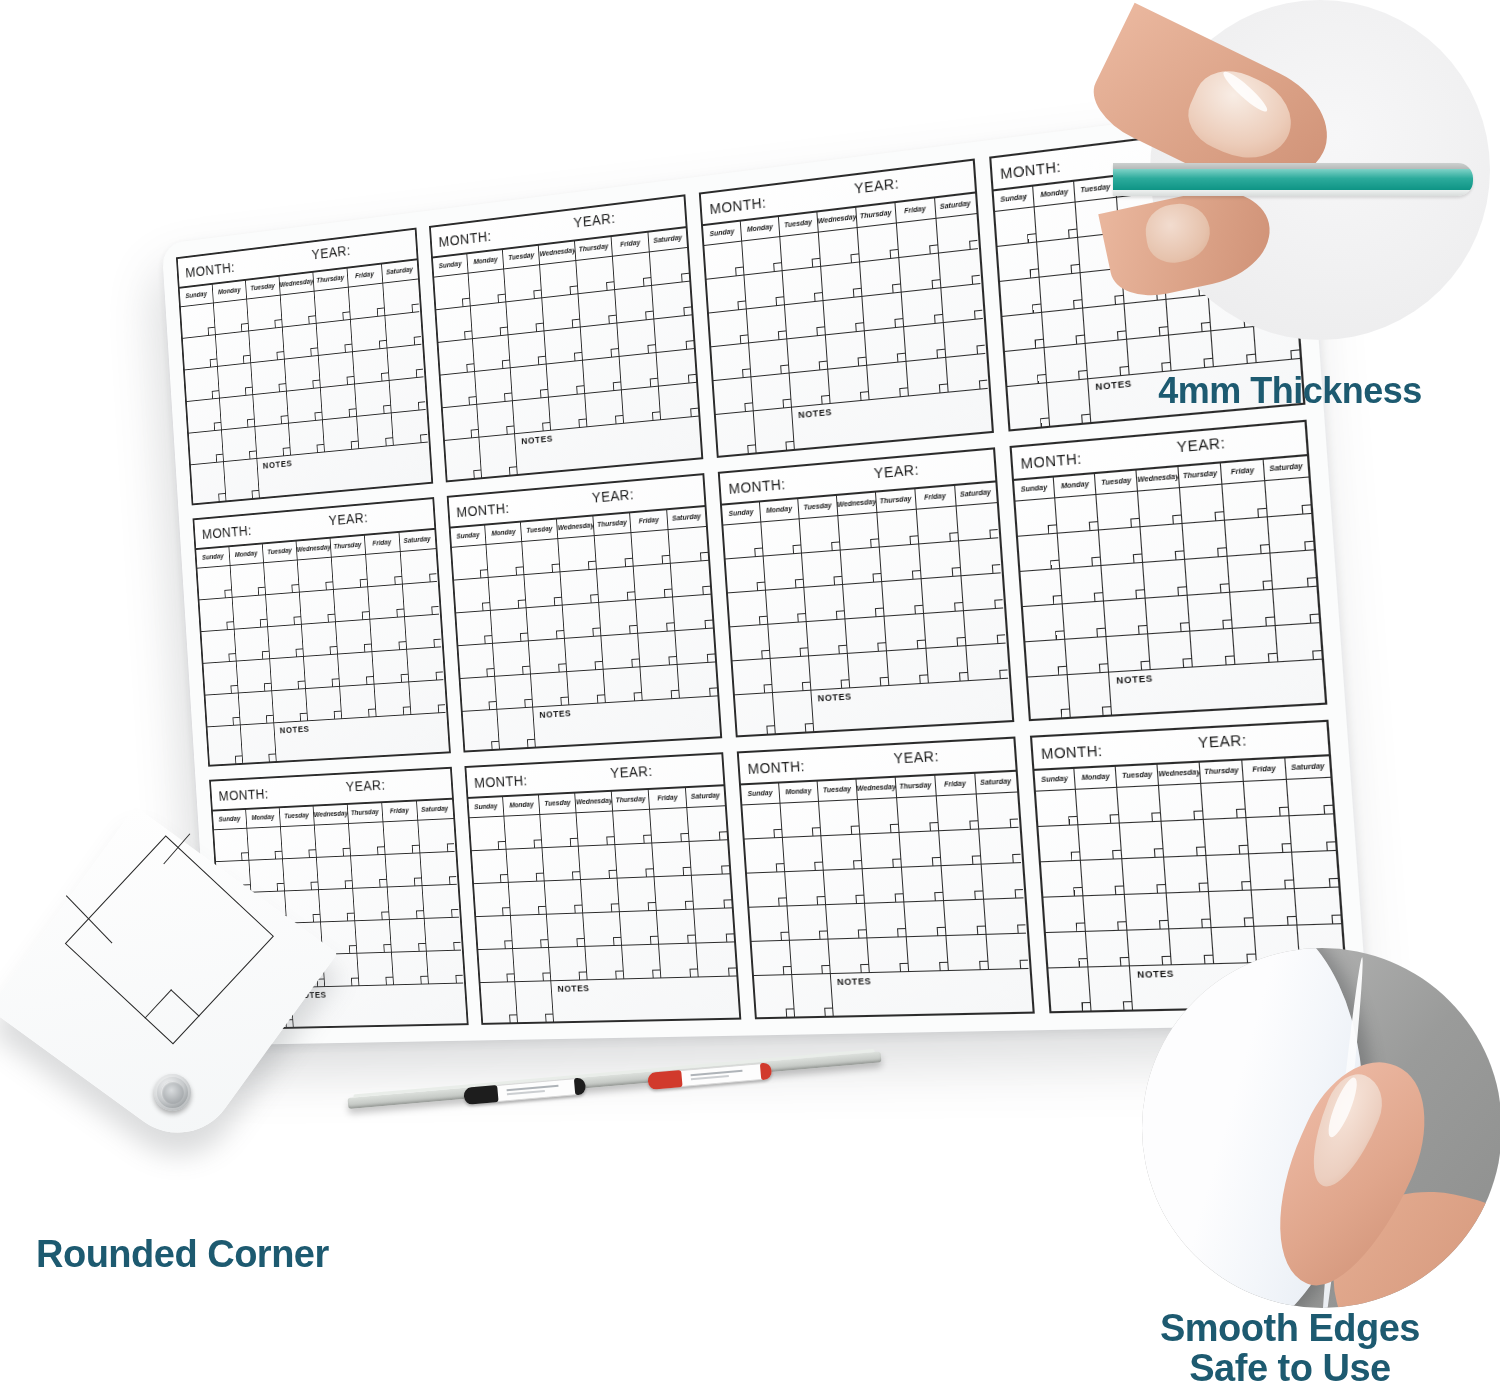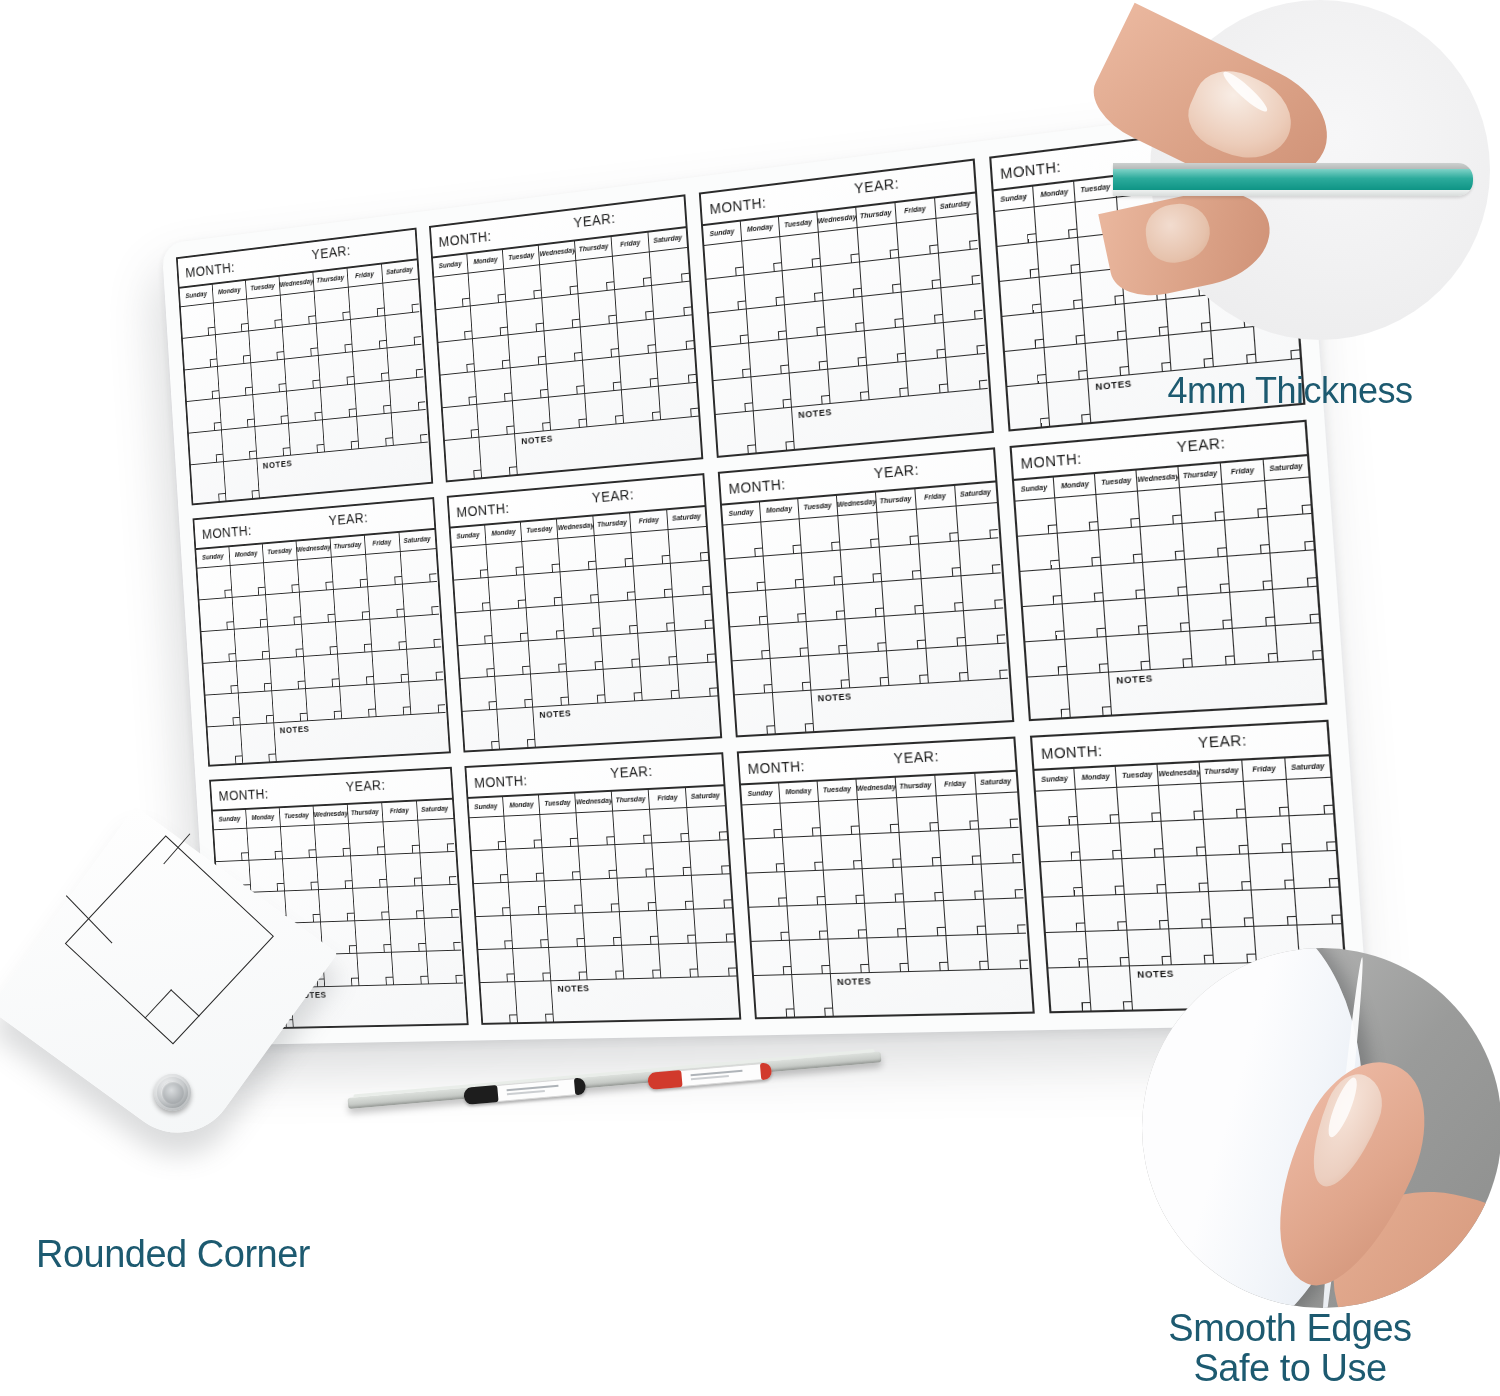--- a/index.html
+++ b/index.html
@@ -108,21 +108,21 @@
   .thumb-nail{position:absolute;left:176px;top:124px;width:54px;height:118px;transform:rotate(22deg);
               border-radius:46% 54% 50% 50% / 30% 30% 68% 68%;
               background:radial-gradient(ellipse at 40% 30%,#f6e3d8,#eccfc0 65%,#dfb49c);}
   .thumb-nail::after{content:'';position:absolute;left:8px;top:6px;width:16px;height:64px;
                      border-radius:50%;background:rgba(255,255,255,.8);}
   .hand{position:absolute;left:188px;top:248px;width:240px;height:200px;transform:rotate(12deg);
         border-radius:45% 55% 40% 60%;
         background:linear-gradient(115deg,#e5ad92,#d79b7f 55%,#c98d70);}
 
   
-  .callout{position:absolute;color:var(--callout_text);font-weight:400;line-height:1.06;}
+  .callout{position:absolute;color:var(--callout_text);font-weight:700;line-height:1.06;}
   .t-thickness{left:1080px;top:372px;width:420px;text-align:center;font-size:36px;letter-spacing:-.5px;}
   .t-corner{left:36px;top:1234px;font-size:38px;letter-spacing:-.5px;white-space:nowrap;}
   .t-edges{left:1080px;top:1308px;width:420px;text-align:center;font-size:38px;letter-spacing:-.5px;}
 </style>
 </head>
 <body>
 
 <div class="stage">
 
   <div class="board">

